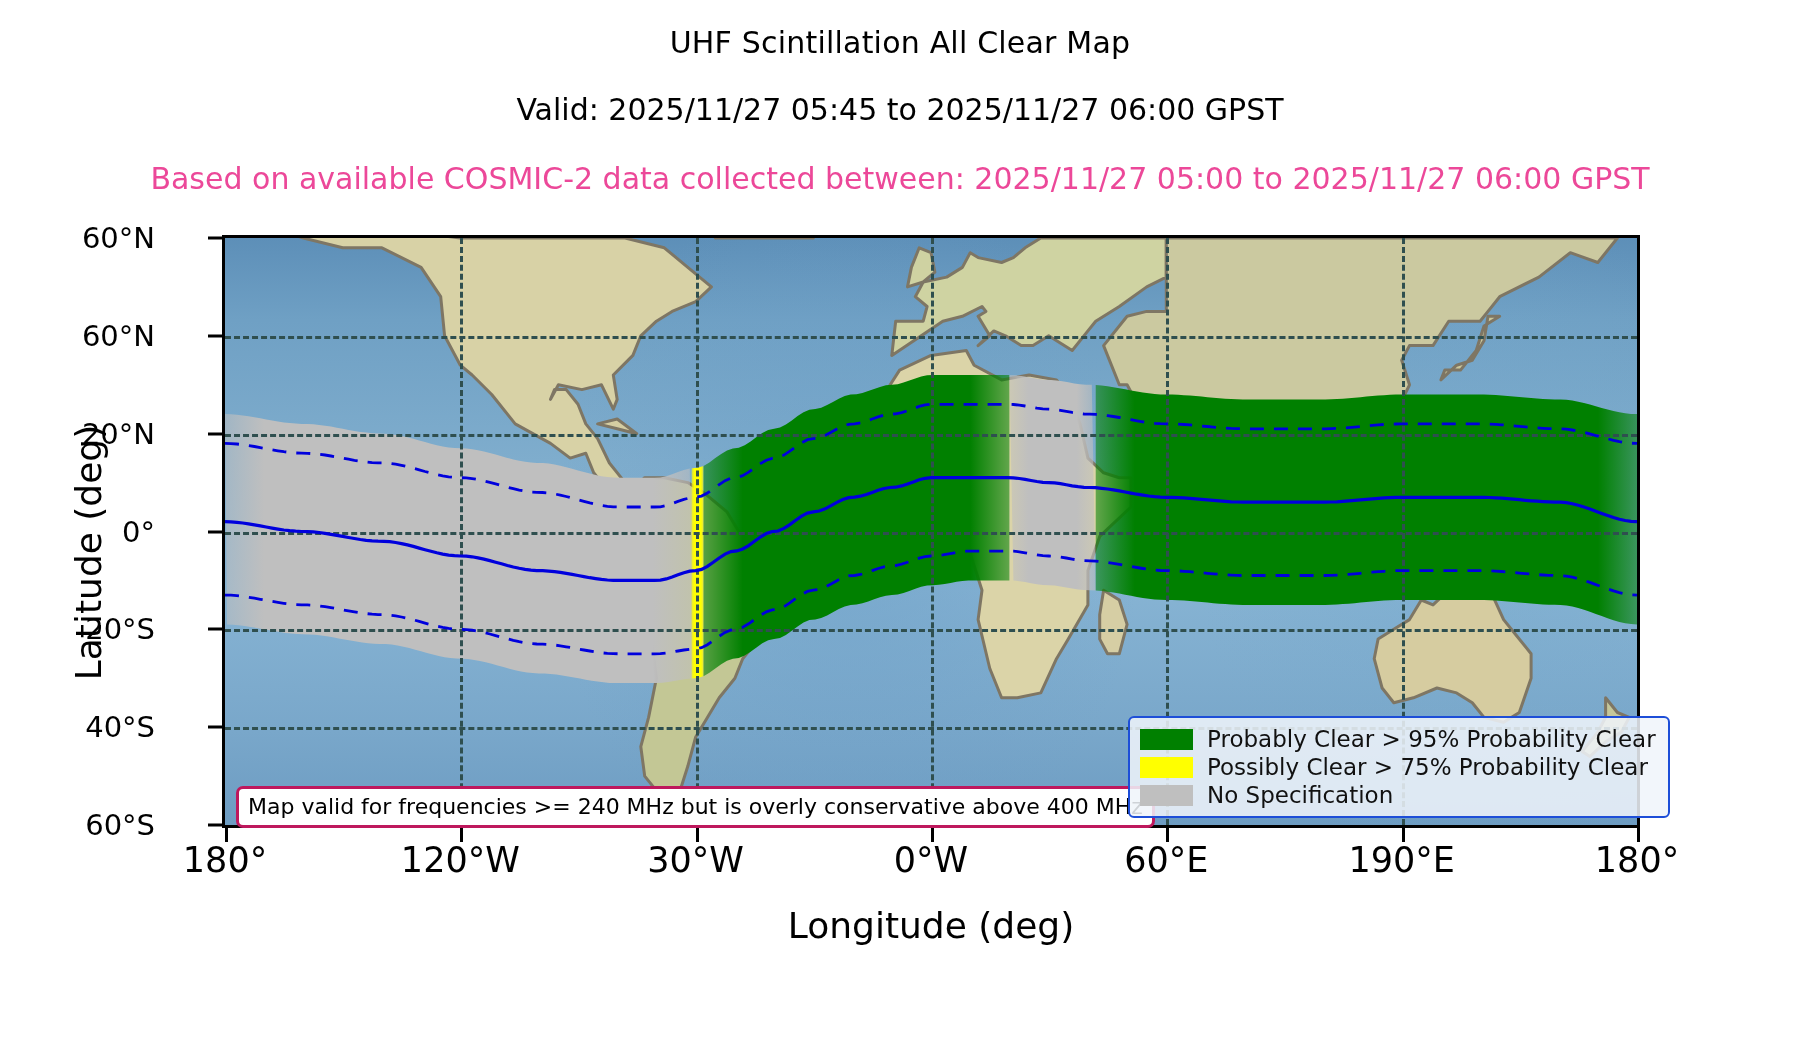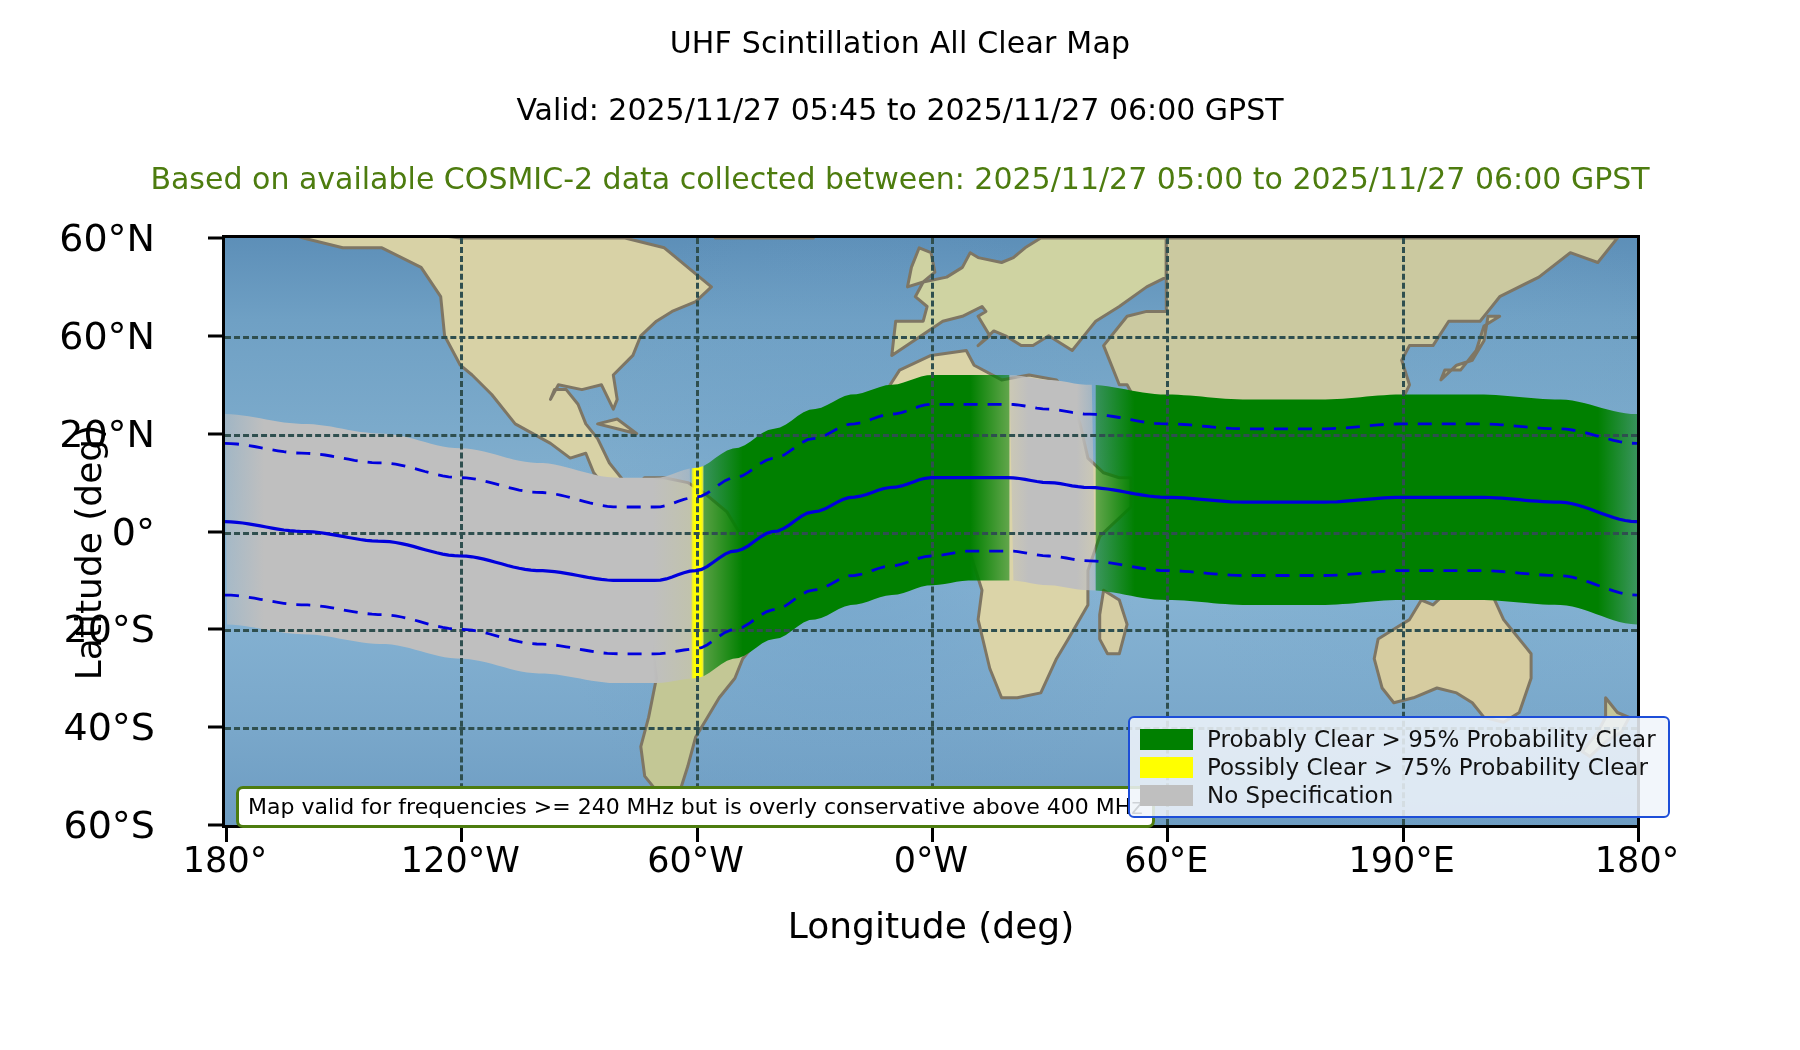--- a/index.html
+++ b/index.html
@@ -29,21 +29,21 @@
     margin-top: 25px;
     letter-spacing: 0.2px;
   }
   .title-sub {
     font-size: 30px;
     color: #000;
     margin-top: 32px;
   }
   .title-sub2 {
     font-size: 30px;
-    color: #4d7c0f;
+    color: #ec4899;
     margin-top: 34px;
   }
 
   
   #plot-frame {
     position: absolute;
     left: 222px;
     top: 235px;
     width: 1418px;
     height: 593px;
@@ -80,21 +80,21 @@
   
   #band-layer { position: absolute; inset: 0; }
 
   
   #curve-layer { position: absolute; inset: 0; }
 
   
   .ytick-label {
     position: absolute;
     right: 1645px;
-    font-size: 38px;
+    font-size: 29px;
     color: #000;
     text-align: right;
     white-space: nowrap;
     transform: translateY(-50%);
   }
   .ytick-mark {
     position: absolute;
     left: 208px;
     width: 14px;
     height: 0;
@@ -135,21 +135,21 @@
     font-size: 36px;
     color: #000;
   }
 
   
   #freq-note {
     position: absolute;
     left: 236px;
     top: 786px;
     background: #ffffff;
-    border: 3px solid #4d7c0f;
+    border: 3px solid #be185d;
     border-radius: 7px;
     padding: 5px 9px 6px 9px;
     font-size: 22px;
     color: #000;
     white-space: nowrap;
     z-index: 40;
   }
 
   
   #legend {
@@ -206,21 +206,21 @@
     <div class="ytick-label" style="top: 727.167px;">40°S</div>
     <div class="ytick-mark" style="top: 727.167px;"></div>
     <div class="ytick-label" style="top: 825px;">60°S</div>
     <div class="ytick-mark" style="top: 825px;"></div>
   </div>
 <div id="xtick-container">
     <div class="xtick-label" style="left: 225px;">180°</div>
     <div class="xtick-mark" style="left: 225px;"></div>
     <div class="xtick-label" style="left: 460.333px;">120°W</div>
     <div class="xtick-mark" style="left: 460.333px;"></div>
-    <div class="xtick-label" style="left: 695.667px;">60°W</div>
+    <div class="xtick-label" style="left: 695.667px;">30°W</div>
     <div class="xtick-mark" style="left: 695.667px;"></div>
     <div class="xtick-label" style="left: 931px;">0°W</div>
     <div class="xtick-mark" style="left: 931px;"></div>
     <div class="xtick-label" style="left: 1166.33px;">60°E</div>
     <div class="xtick-mark" style="left: 1166.33px;"></div>
     <div class="xtick-label" style="left: 1401.67px;">190°E</div>
     <div class="xtick-mark" style="left: 1401.67px;"></div>
     <div class="xtick-label" style="left: 1637px;">180°</div>
     <div class="xtick-mark" style="left: 1637px;"></div>
   </div>

